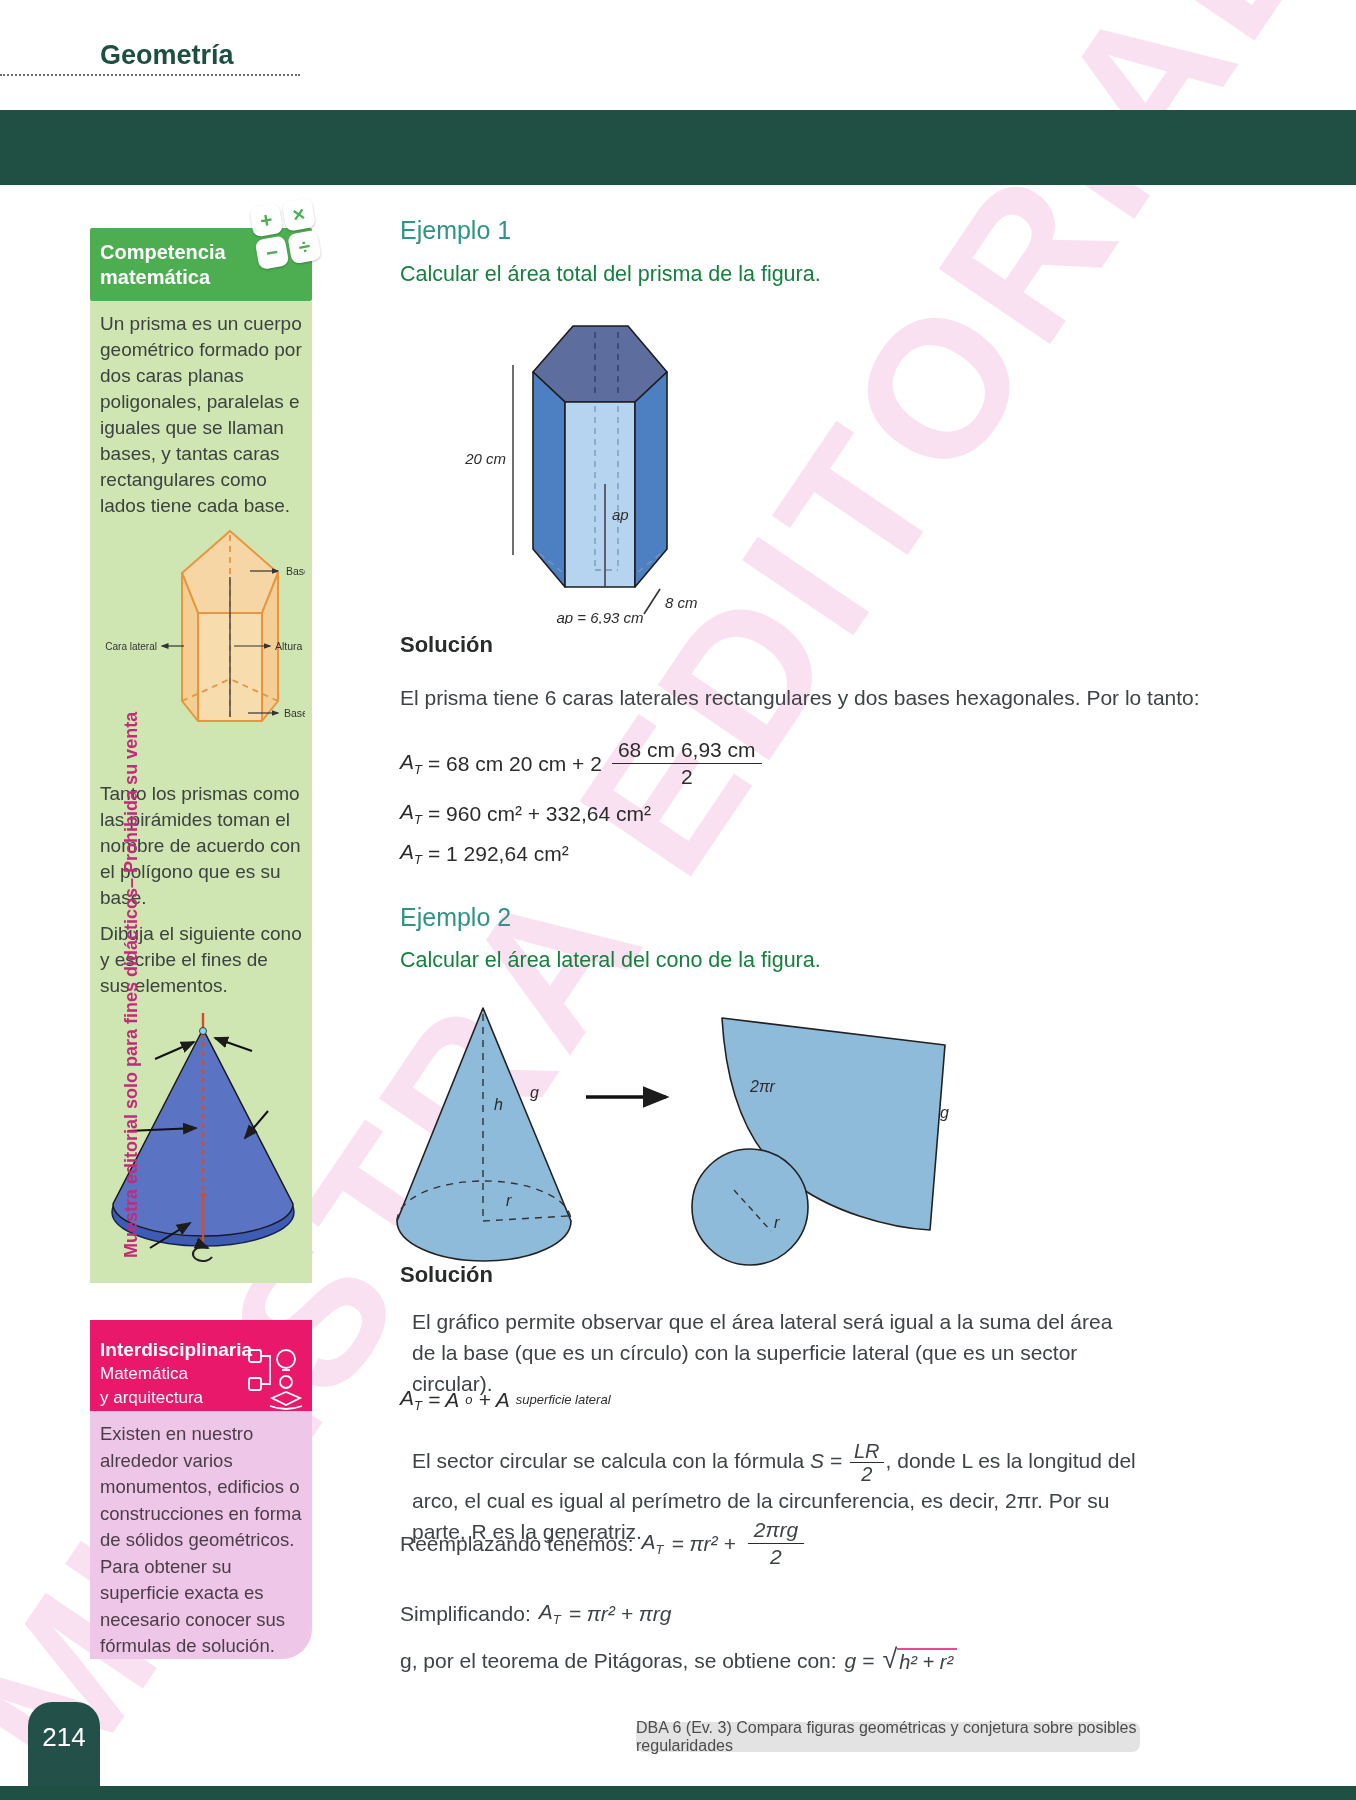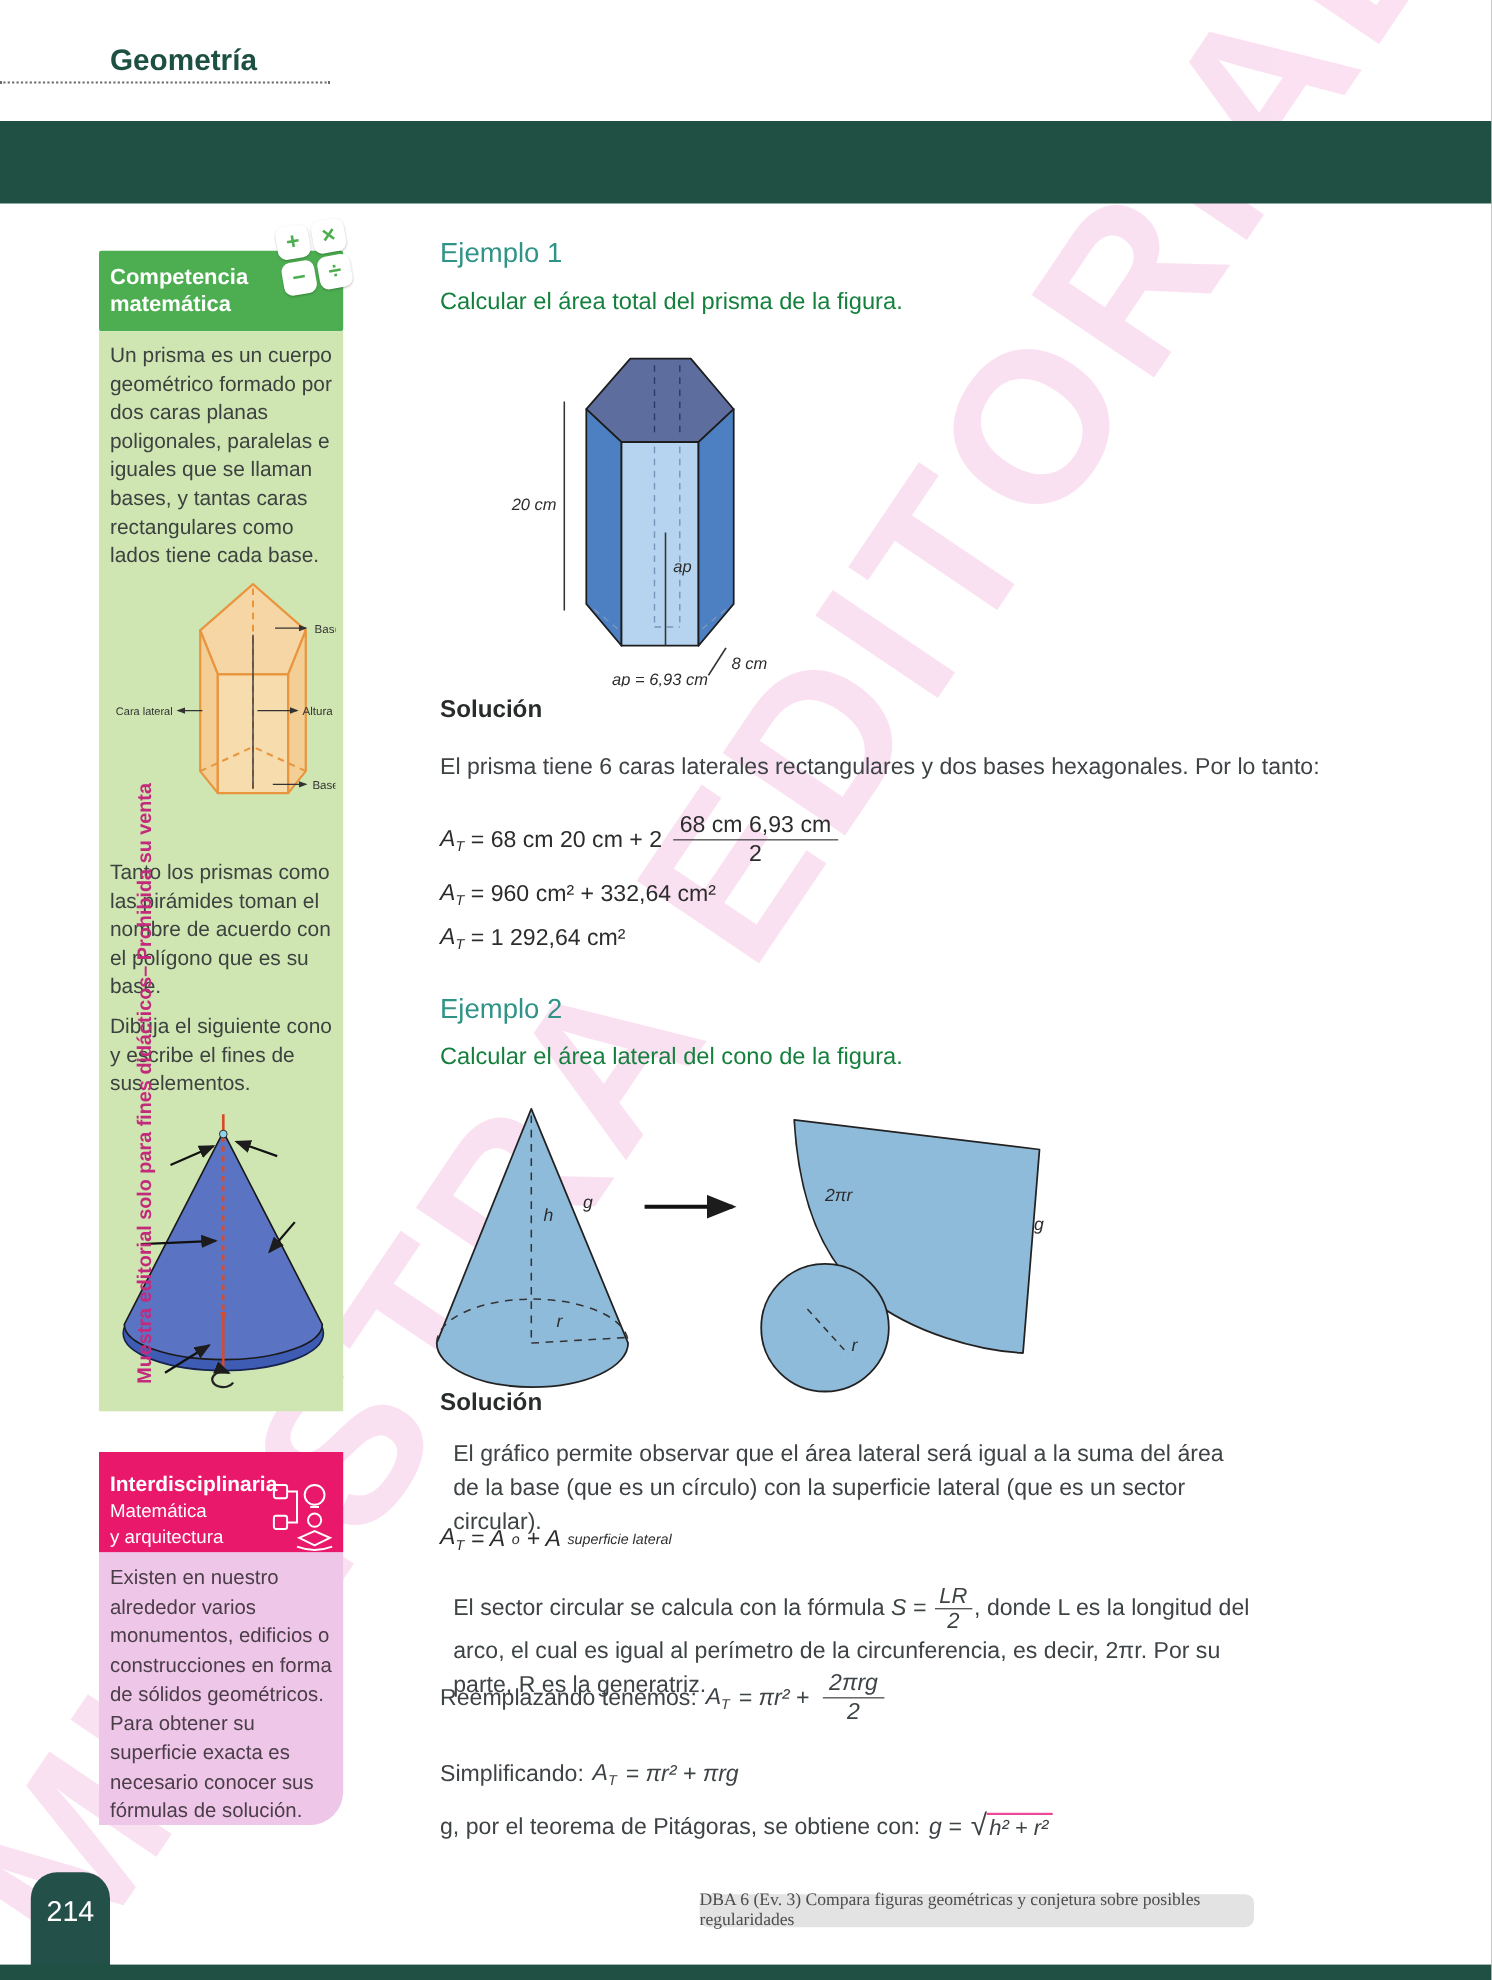--- a/index.html
+++ b/index.html
@@ -50,21 +50,21 @@
   .para{font-size:21px;line-height:31px;color:#3e4345;margin-left:12px;}
   .ifrac{display:inline-flex;flex-direction:column;text-align:center;vertical-align:middle;
     font-style:italic;line-height:22px;font-size:20px;margin:0 2px;}
   .ifrac .num{border-bottom:1.6px solid #2c2c2c;padding:0 4px;}
   .inline-row{display:flex;align-items:center;gap:8px;font-size:21px;color:#3e4345;}
   .sqrt-wrap{font-style:italic;display:inline-flex;align-items:flex-start;}
   .sqrt-sym{font-size:27px;font-style:normal;line-height:22px;}
   .sqrt-body{border-top:2px solid #ec4899;padding:1px 4px 0 2px;font-size:20px;}
   
   .footer-pill{position:absolute;left:636px;top:1722px;width:504px;height:30px;background:#e3e3e3;
-    border-radius:8px;display:flex;align-items:center;justify-content:center;font-size:16px;color:#4c4c4c;z-index:2;font-family:Liberation Serif, serif;}
+    border-radius:8px;display:flex;align-items:center;justify-content:center;font-size:16px;color:#4c4c4c;z-index:2;}
   .page-tab{position:absolute;left:28px;top:1702px;width:72px;height:98px;background:#24504a;
     border-radius:24px 24px 0 0;color:#fff;font-size:26px;display:flex;justify-content:center;
     align-items:flex-start;padding-top:20px;box-sizing:border-box;z-index:2;}
   .bottom-bar{position:absolute;left:0;top:1786px;width:1356px;height:14px;background:#205044;z-index:2;}
   svg text{font-family:"Liberation Sans",sans-serif;}
 </style>
 </head>
 <body>
 
 <div id="page">

